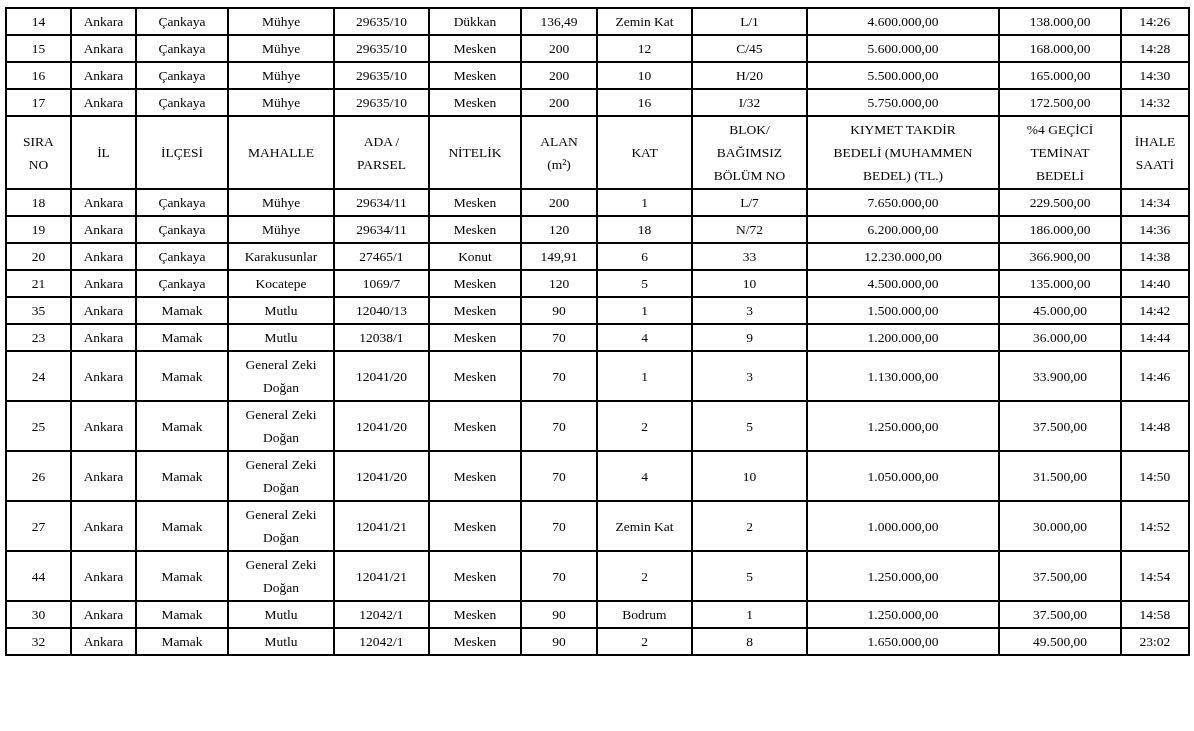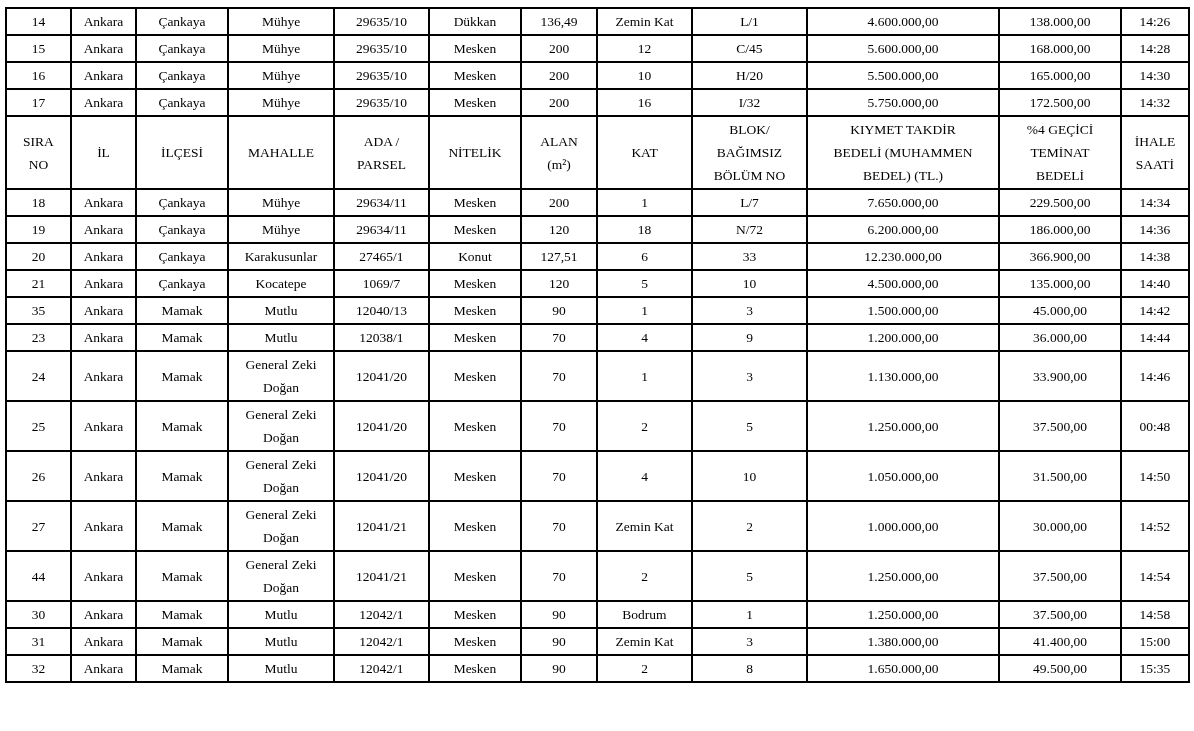--- a/index.html
+++ b/index.html
@@ -173,21 +173,21 @@
         <td>186.000,00</td>
         <td>14:36</td>
       </tr>
       <tr>
         <td>20</td>
         <td>Ankara</td>
         <td>Çankaya</td>
         <td>Karakusunlar</td>
         <td>27465/1</td>
         <td>Konut</td>
-        <td>127,51</td>
+        <td>149,91</td>
         <td>6</td>
         <td>33</td>
         <td>12.230.000,00</td>
         <td>366.900,00</td>
         <td>14:38</td>
       </tr>
       <tr>
         <td>21</td>
         <td>Ankara</td>
         <td>Çankaya</td>
@@ -248,21 +248,21 @@
         <td>Ankara</td>
         <td>Mamak</td>
         <td>General Zeki Doğan</td>
         <td>12041/20</td>
         <td>Mesken</td>
         <td>70</td>
         <td>2</td>
         <td>5</td>
         <td>1.250.000,00</td>
         <td>37.500,00</td>
-        <td>00:48</td>
+        <td>14:48</td>
       </tr>
       <tr>
         <td>26</td>
         <td>Ankara</td>
         <td>Mamak</td>
         <td>General Zeki Doğan</td>
         <td>12041/20</td>
         <td>Mesken</td>
         <td>70</td>
         <td>4</td>
@@ -307,41 +307,27 @@
         <td>12042/1</td>
         <td>Mesken</td>
         <td>90</td>
         <td>Bodrum</td>
         <td>1</td>
         <td>1.250.000,00</td>
         <td>37.500,00</td>
         <td>14:58</td>
       </tr>
       <tr>
-        <td>31</td>
-        <td>Ankara</td>
-        <td>Mamak</td>
-        <td>Mutlu</td>
-        <td>12042/1</td>
-        <td>Mesken</td>
-        <td>90</td>
-        <td>Zemin Kat</td>
-        <td>3</td>
-        <td>1.380.000,00</td>
-        <td>41.400,00</td>
-        <td>15:00</td>
-      </tr>
-      <tr>
         <td>32</td>
         <td>Ankara</td>
         <td>Mamak</td>
         <td>Mutlu</td>
         <td>12042/1</td>
         <td>Mesken</td>
         <td>90</td>
         <td>2</td>
         <td>8</td>
         <td>1.650.000,00</td>
         <td>49.500,00</td>
-        <td>15:35</td>
+        <td>23:02</td>
       </tr>
     </tbody>
 </table>
 
 </body></html>

